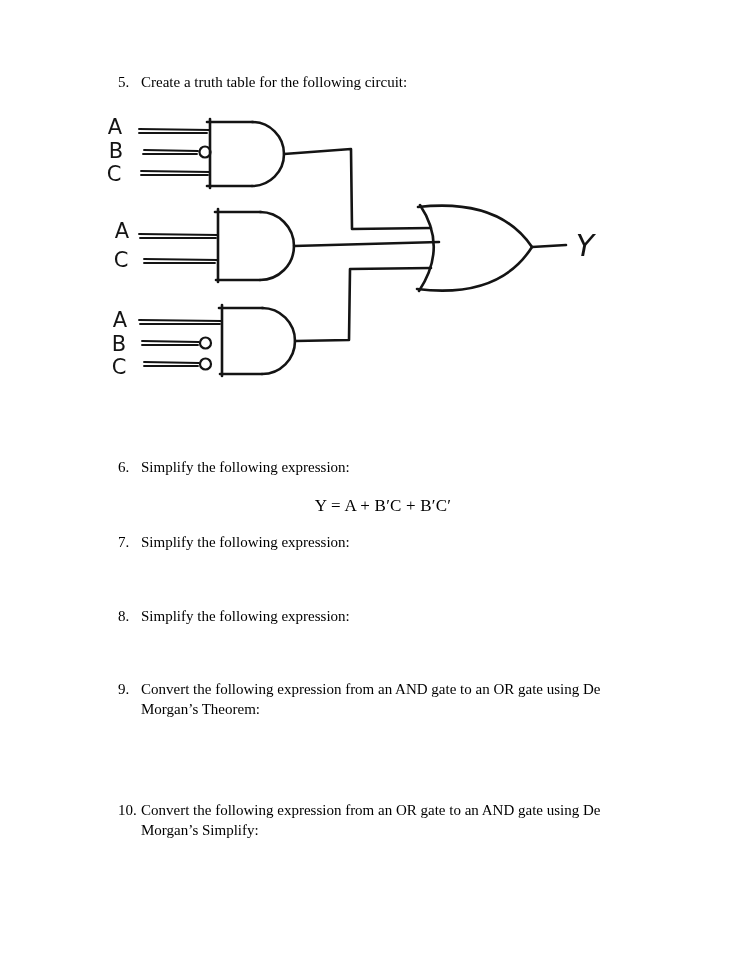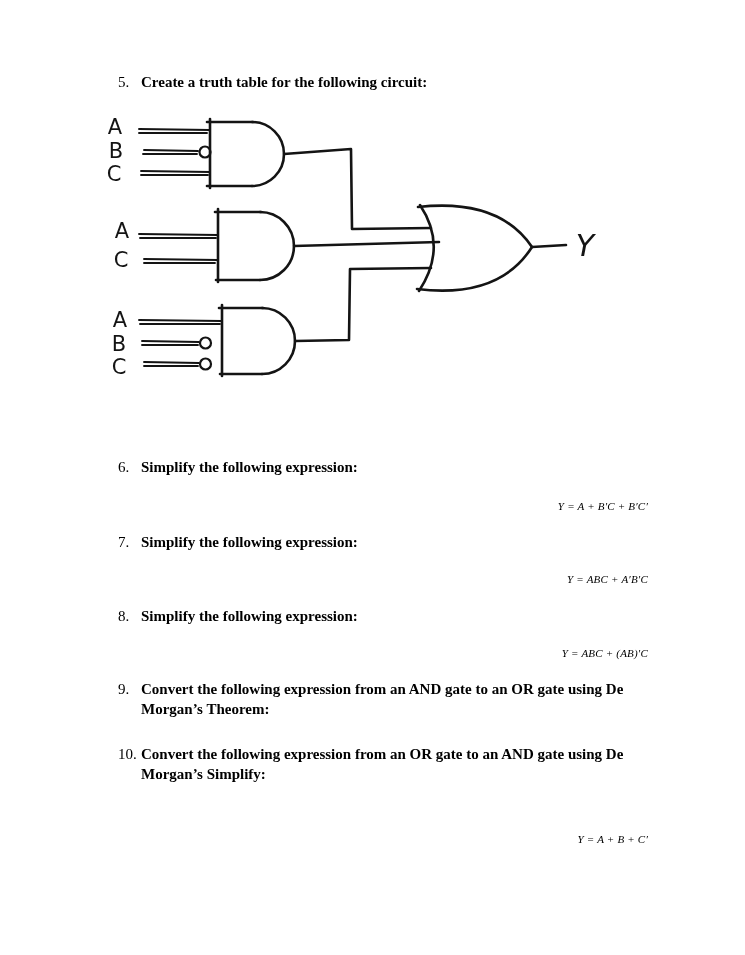--- a/index.html
+++ b/index.html
@@ -5,24 +5,24 @@
   html,body{margin:0;padding:0;background:#ffffff;}
   .page{
     position:relative;width:745px;height:955px;background:#ffffff;
     font-family:"Liberation Serif",serif;color:#000;overflow:hidden;
   }
   .question{
     position:absolute;left:118px;width:516px;display:flex;
     font-size:15px;line-height:20px;
   }
   .qnum{flex:0 0 23px;}
-  .qtext{flex:1;font-weight:bold;}
+  .qtext{flex:1;}
   .expr{
-    position:absolute;left:118px;width:530px;text-align:right;
-    font-style:italic;font-size:11px;line-height:20px;letter-spacing:.2px;
+    position:absolute;left:118px;width:530px;text-align:center;
+    font-size:17px;line-height:20px;letter-spacing:.2px;
   }
   .circuit{position:absolute;left:95px;top:100px;}
   .ink{stroke:#141414;fill:none;stroke-width:2.6;stroke-linecap:round;stroke-linejoin:round;}
   .ink-thin{stroke:#141414;fill:none;stroke-width:1.9;stroke-linecap:round;}
   .bubble{stroke:#141414;fill:#ffffff;stroke-width:2.2;}
   .hand{font-family:"DejaVu Sans",sans-serif;fill:#141414;font-size:21px;}
   .hand-y{font-family:"DejaVu Sans",sans-serif;fill:#141414;font-size:30px;font-style:italic;}
 </style>
 </head>
 <body>
@@ -91,32 +91,29 @@
   <div class="question" style="top:457px">
     <span class="qnum">6.</span>
     <span class="qtext">Simplify the following expression:</span>
   </div>
   <div class="expr" style="top:496px">Y = A + B′C + B′C′</div>
 
   <div class="question" style="top:532px">
     <span class="qnum">7.</span>
     <span class="qtext">Simplify the following expression:</span>
   </div>
-  <div class="expr" style="top:569px">Y = ABC + A′B′C</div>
 
   <div class="question" style="top:606px">
     <span class="qnum">8.</span>
     <span class="qtext">Simplify the following expression:</span>
   </div>
-  <div class="expr" style="top:643px">Y = ABC + (AB)′C</div>
 
   <div class="question" style="top:679px">
     <span class="qnum">9.</span>
     <span class="qtext">Convert the following expression from an AND gate to an OR gate using De Morgan’s Theorem:</span>
   </div>
 
-  <div class="question" style="top:744px">
+  <div class="question" style="top:800px">
     <span class="qnum">10.</span>
     <span class="qtext">Convert the following expression from an OR gate to an AND gate using De Morgan’s Simplify:</span>
   </div>
-  <div class="expr" style="top:829px">Y = A + B + C′</div>
 
 </div>
 
 </body></html>

